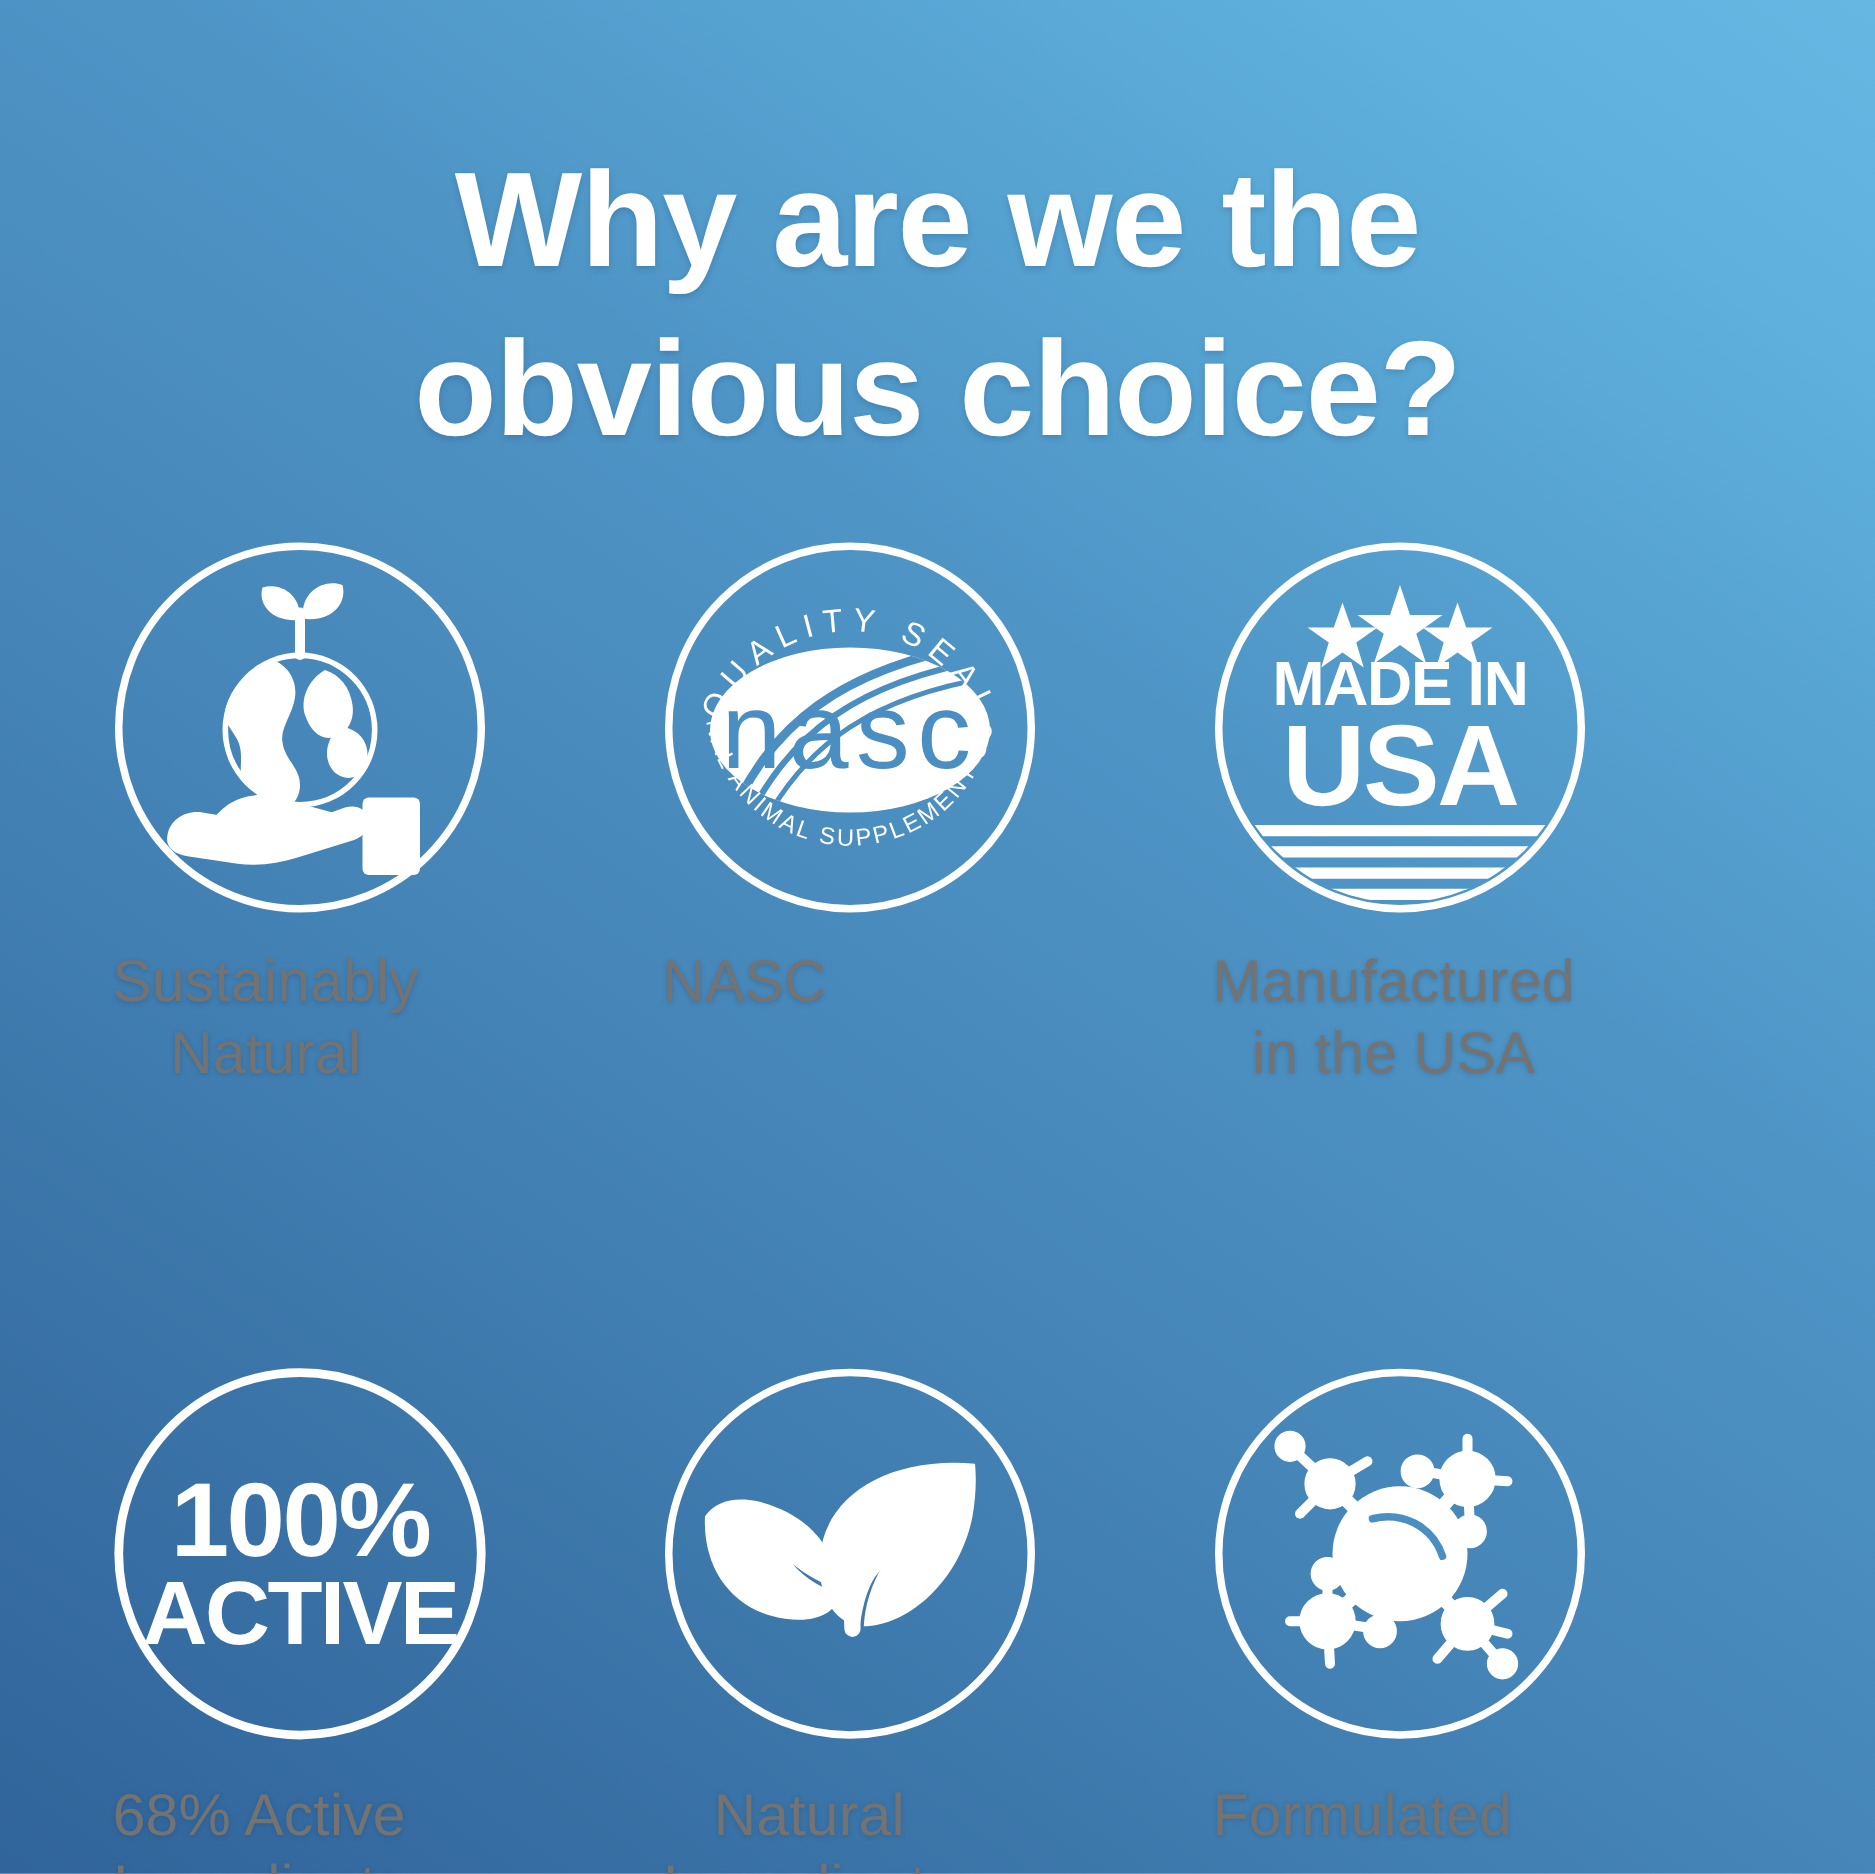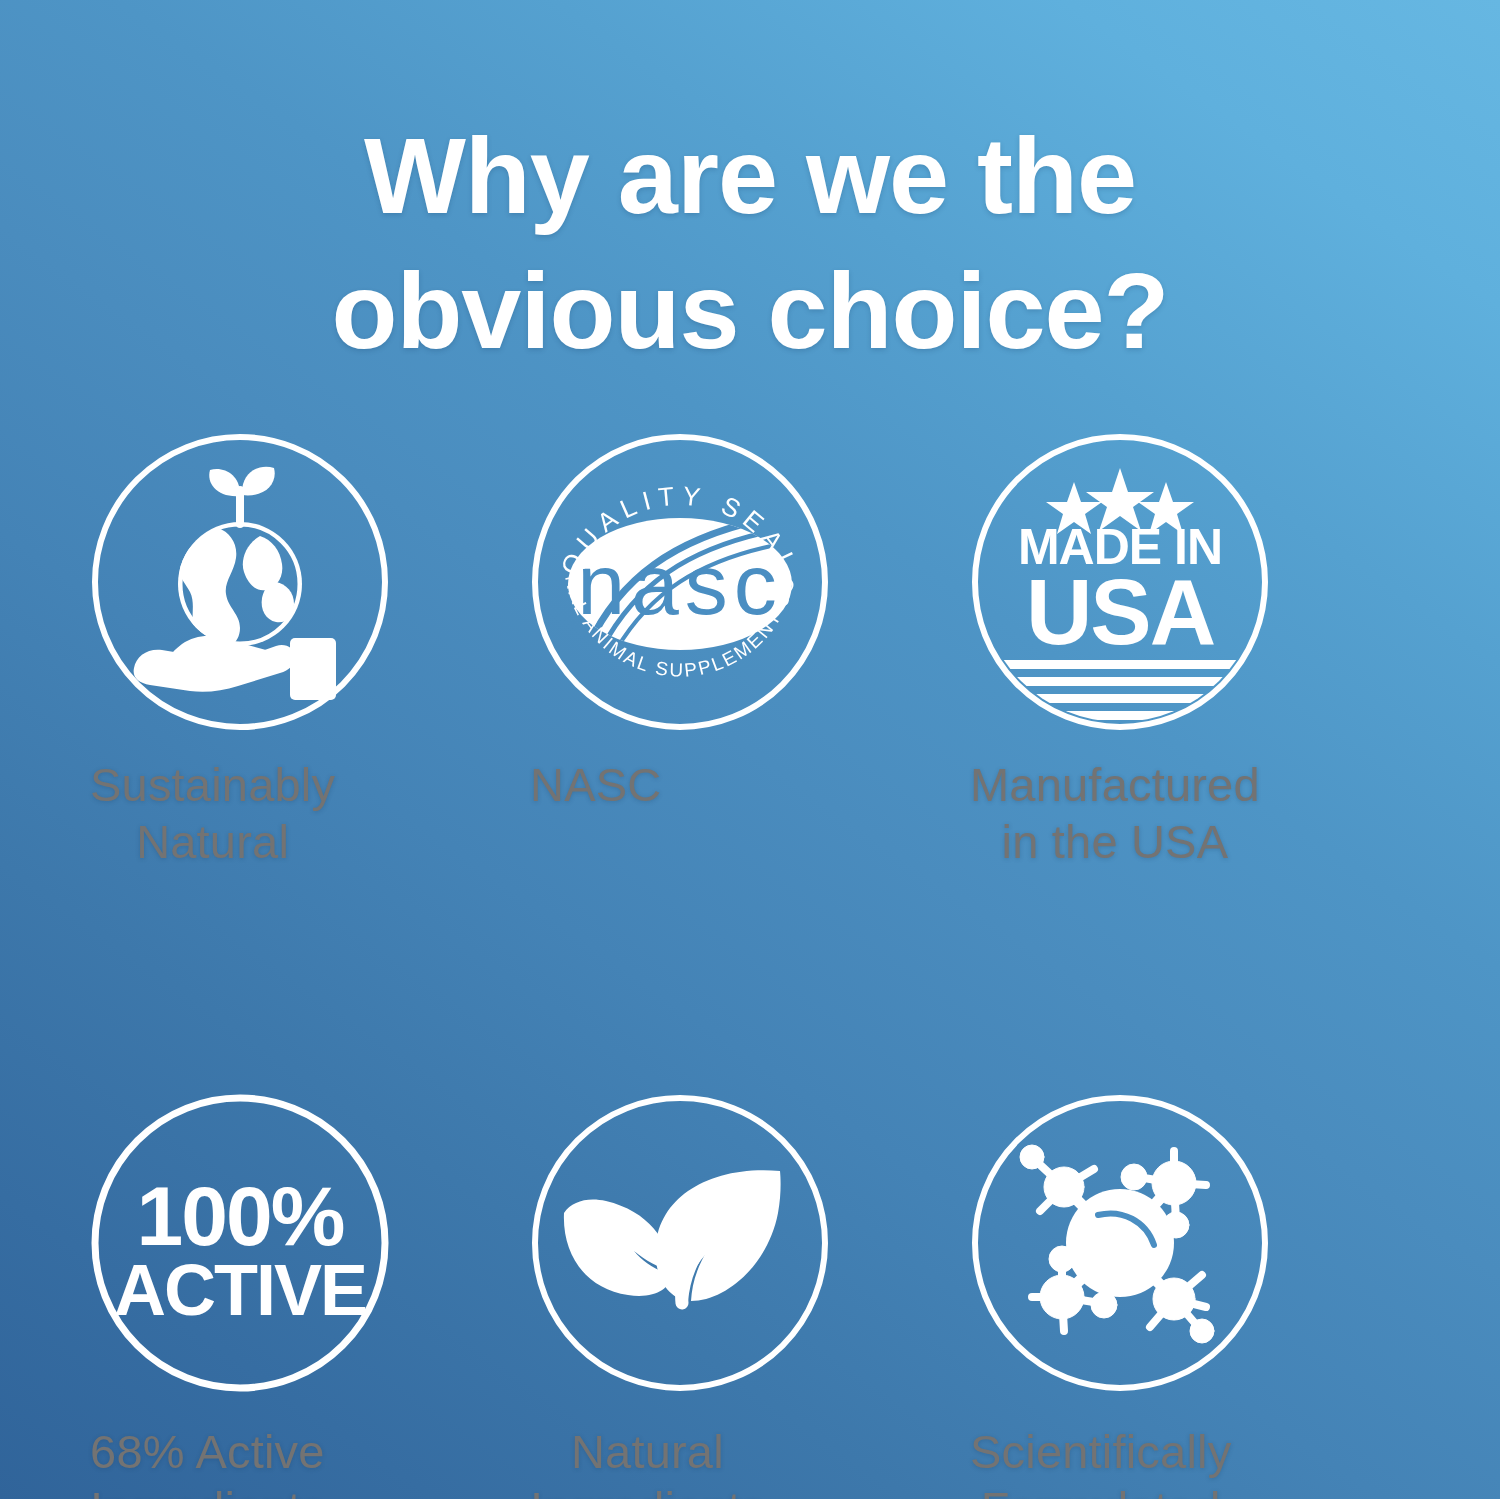--- a/index.html
+++ b/index.html
@@ -295,20 +295,19 @@
               <circle cx="204" cy="206" r="21"></circle>
               <circle cx="232" cy="238" r="12"></circle>
               <line x1="204" y1="206" x2="230" y2="236" stroke-width="8"></line>
             </g>
 
             <circle cx="150" cy="150" r="54" fill="#fff" stroke="none"></circle>
             <path d="M128 122 C152 116 176 128 184 152" fill="none" stroke="#4A8EC2" stroke-width="6" stroke-linecap="round"></path>
           </svg>
         </div>
         <div class="caption">
-          <span class="ln">Scientifically</span>
           <span class="ln">Formulated</span>
         </div>
       </div>
 
     </div>
   </div>
 </div>
 
 </body></html>

